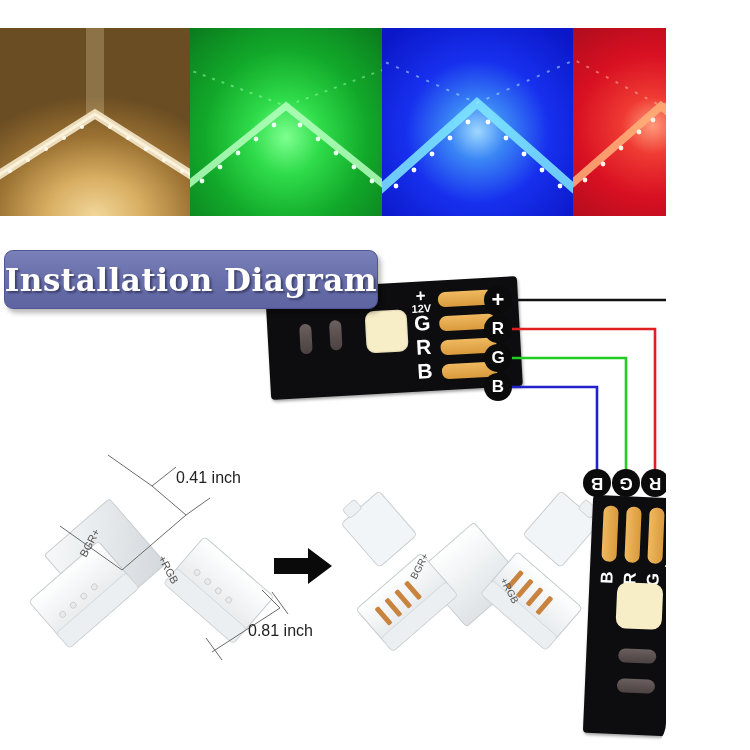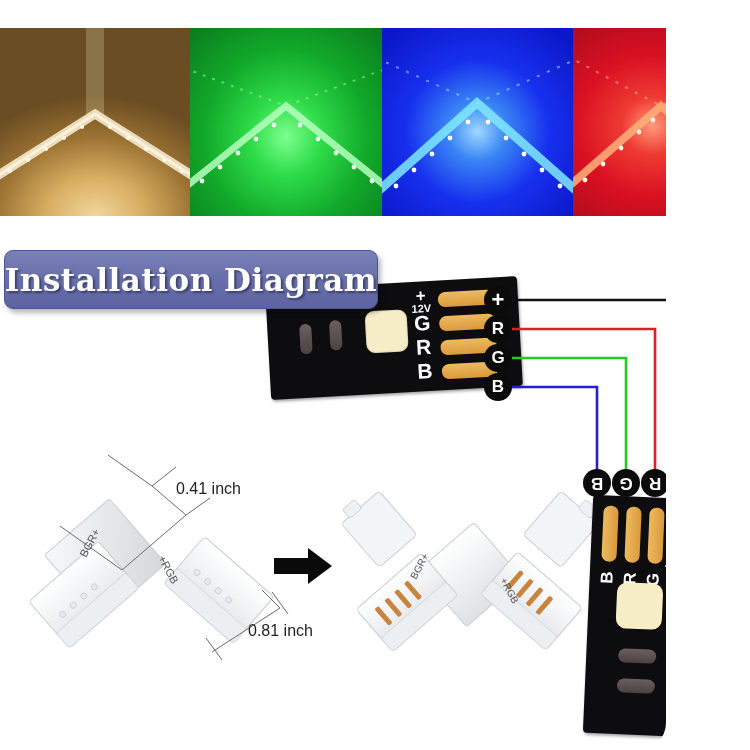--- a/index.html
+++ b/index.html
@@ -92,21 +92,21 @@
   .led-sq2{position:absolute;left:28px;top:86px;width:46px;height:46px;border-radius:10px;
            background:#f7eec8;}
   .slot2{position:absolute;left:32px;width:38px;height:14px;border-radius:7px;
          background:linear-gradient(180deg,#6b5f5f,#4c4242);}
   .slot2.a{top:152px;}
   .slot2.b{top:182px;}
 
   
   .dimtext{position:absolute;font-size:16px;color:#222;
            font-family:"Liberation Sans",sans-serif;z-index:6;white-space:nowrap;}
-  .dim41{left:176px;top:480px;}
+  .dim41{left:176px;top:469px;}
   .dim55{left:248px;top:622px;}
 
   
   .conn{position:absolute;z-index:3;}
   .conn svg{display:block;}
   .arrow{position:absolute;left:272px;top:546px;z-index:6;}
 </style>
 </head>
 <body>
 

